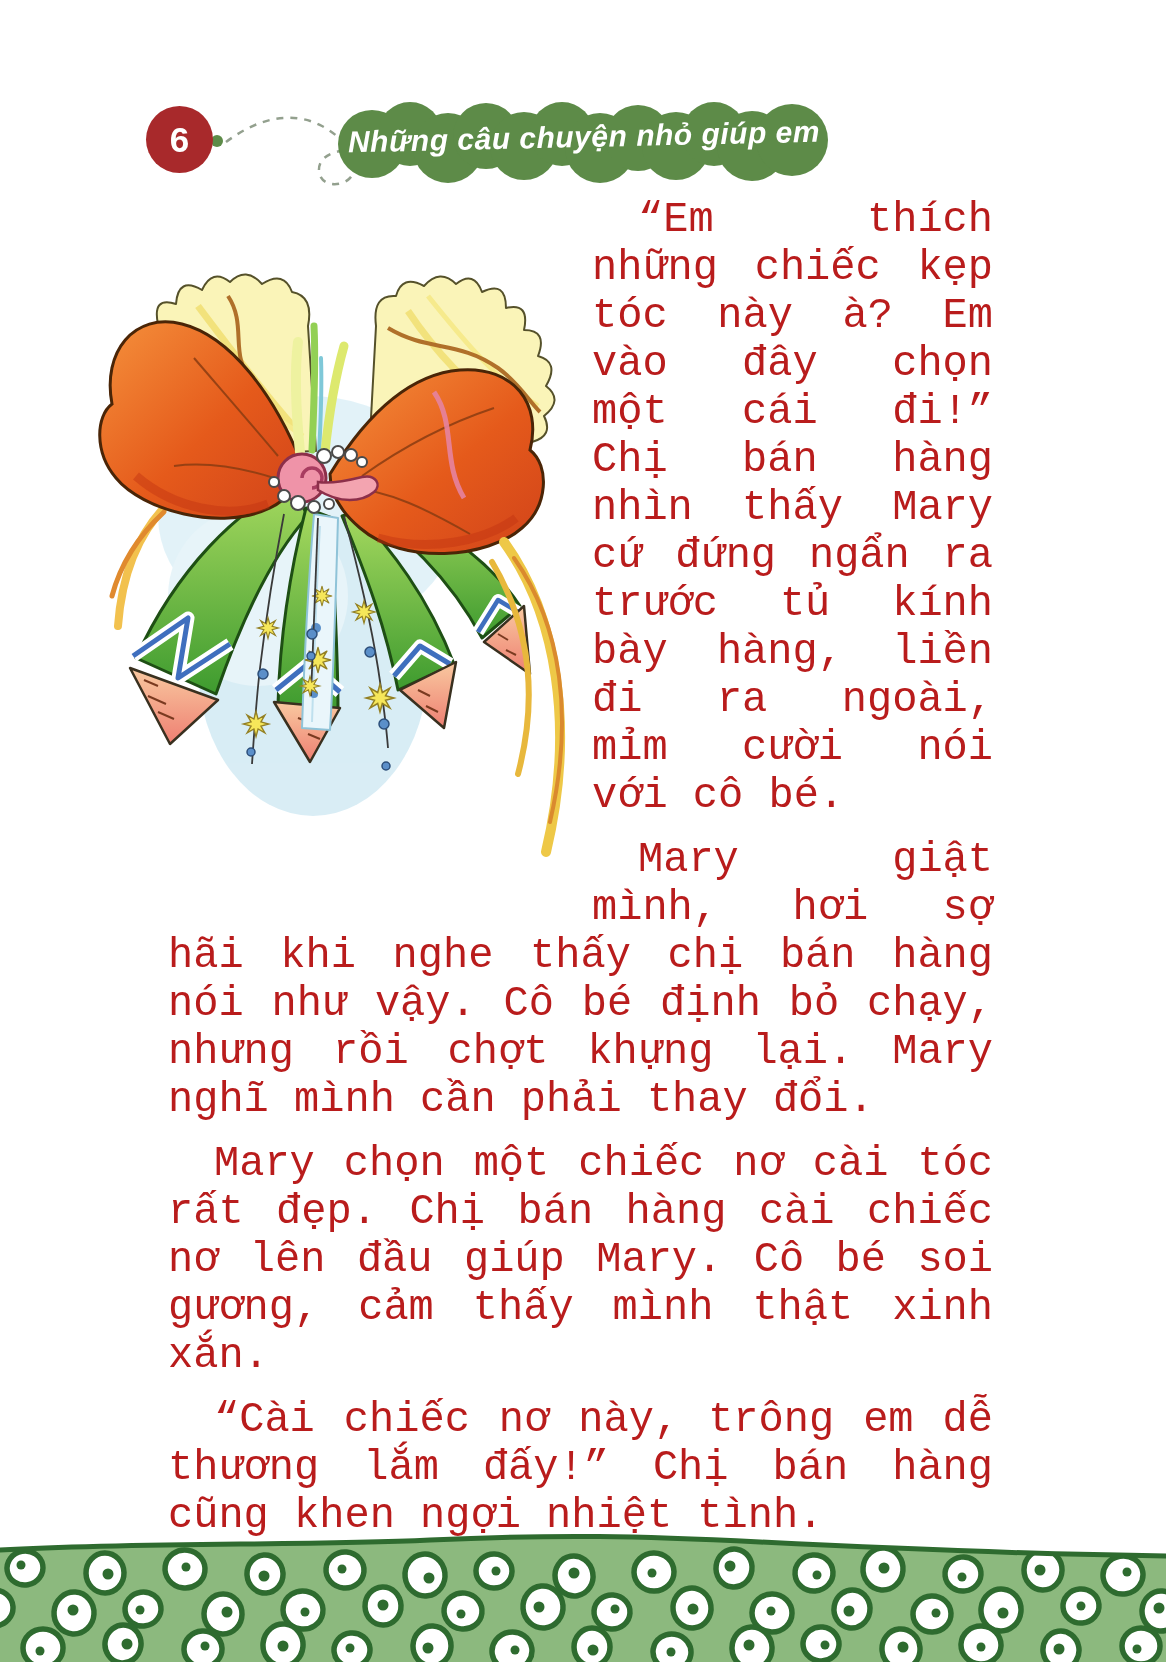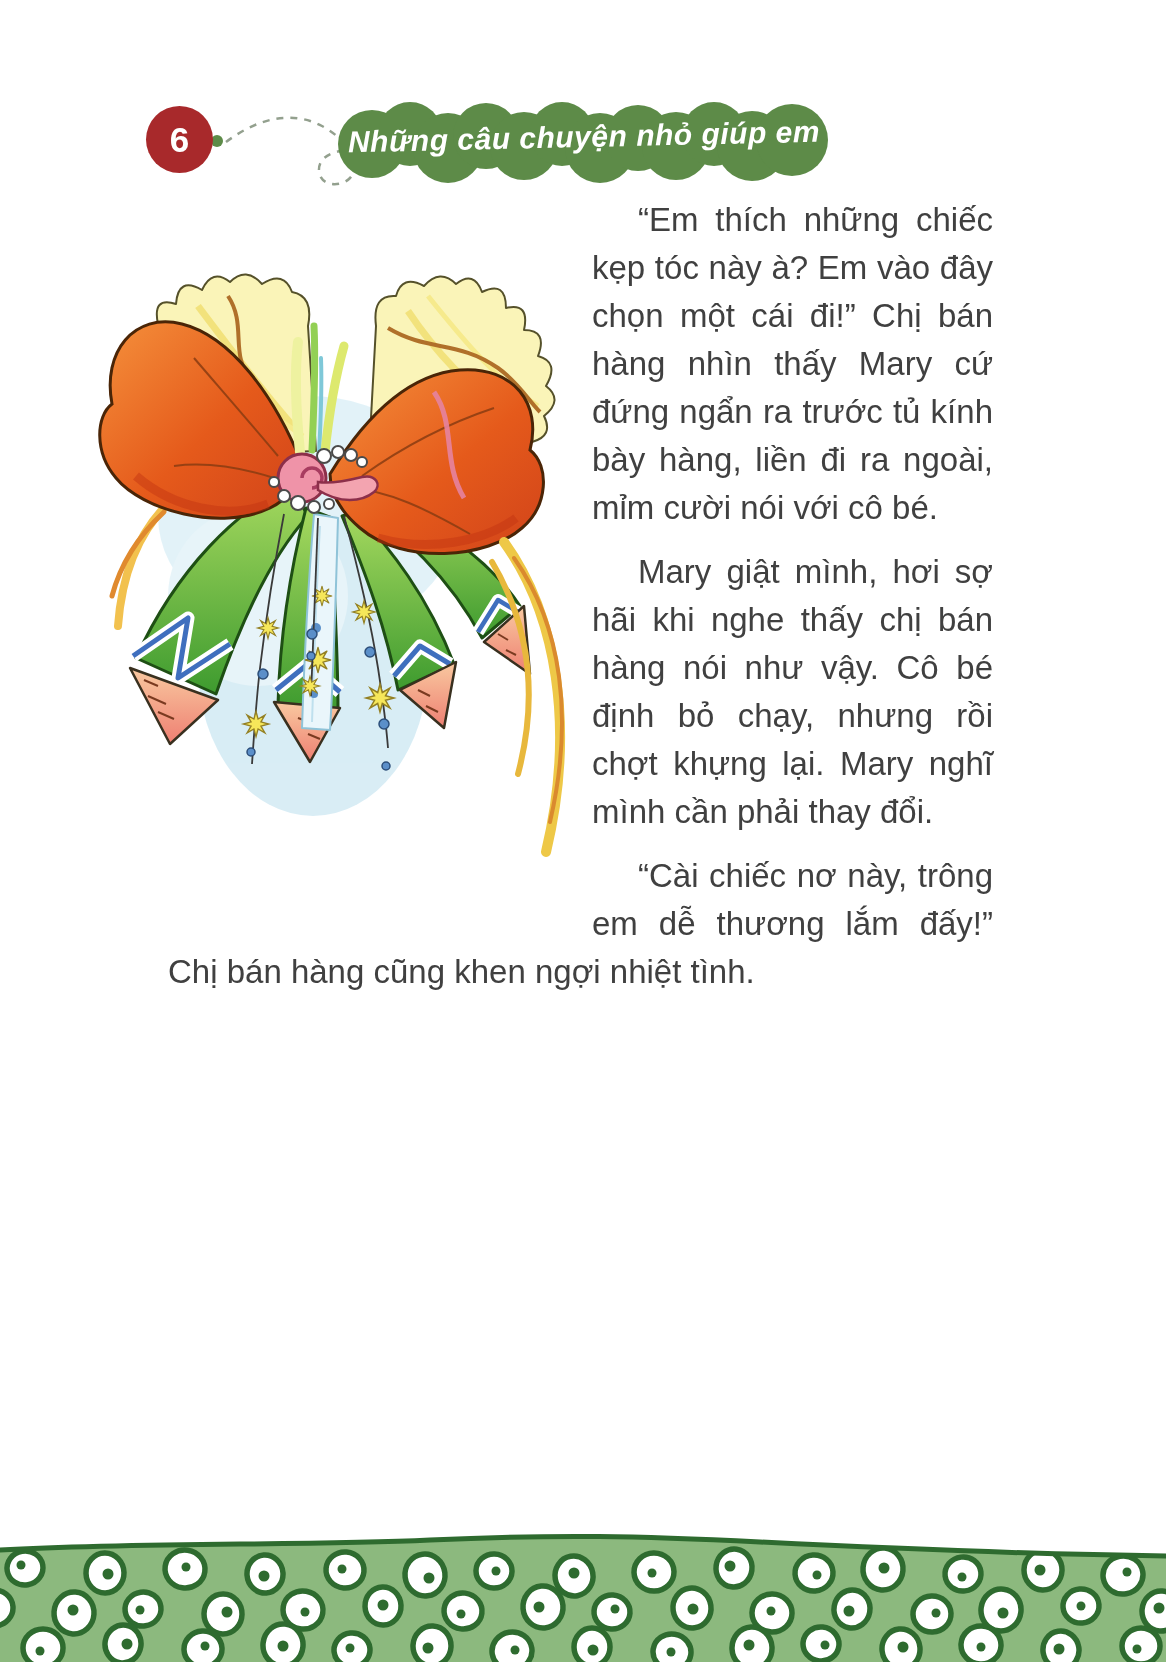--- a/index.html
+++ b/index.html
@@ -17,21 +17,21 @@
   }
   .title-text{
     position:absolute;left:348px;top:120px;width:470px;height:44px;
     color:#ffffff;font-size:30px;font-weight:bold;letter-spacing:.5px;
     text-align:center;transform:rotate(-1.3deg);
     font-style:italic; white-space:nowrap;
   }
   
   .content{
     position:absolute;left:168px;top:196px;width:825px;
-    font-size:33px;line-height:48px;color:#404040;text-align:justify;
+    font-size:42px;line-height:48px;color:#b91c1c;text-align:justify;font-family:Liberation Mono, monospace;
   }
   .content p{margin:0 0 16px 0;text-indent:46px;}
   .illu-float{float:left;width:424px;height:712px;}
   .bow{display:block;width:520px;height:640px;margin-left:-90px;margin-top:70px;}
   
   .footer{position:absolute;left:0;bottom:0;width:1166px;height:130px;}
   .footer svg{display:block;}
 </style>
 </head>
 <body>
@@ -202,20 +202,21 @@
         <g fill="none" stroke-linecap="round">
           <path d="M426,276 C478,348 498,460 468,586" stroke="#eec847" stroke-width="10"></path>
           <path d="M436,292 C484,360 496,452 472,556" stroke="#da8a2e" stroke-width="4"></path>
           <path d="M414,296 C452,360 460,432 440,508" stroke="#e8b83c" stroke-width="6"></path>
         </g>
       </svg>
     </div>
 
     <p>“Em thích những chiếc kẹp tóc này à? Em vào đây chọn một cái đi!” Chị bán hàng nhìn thấy Mary cứ đứng ngẩn ra trước tủ kính bày hàng, liền đi ra ngoài, mỉm cười nói với cô bé.</p>
     <p>Mary giật mình, hơi sợ hãi khi nghe thấy chị bán hàng nói như vậy. Cô bé định bỏ chạy, nhưng rồi chợt khựng lại. Mary nghĩ mình cần phải thay đổi.</p>
+    <p>Mary chọn một chiếc nơ cài tóc rất đẹp. Chị bán hàng cài chiếc nơ lên đầu giúp Mary. Cô bé soi gương, cảm thấy mình thật xinh xắn.</p>
     <p>“Cài chiếc nơ này, trông em dễ thương lắm đấy!” Chị bán hàng cũng khen ngợi nhiệt tình.</p>
   </main>
 
   <div class="footer">
     <svg id="footer-svg" width="1166" height="130" viewBox="0 0 1166 130">
         <defs>
           <clipPath id="bandClip">
             <path d="M0,18 C150,10 300,14 430,8 C560,2 640,4 760,10 C900,17 1020,22 1166,24 L1166,130 L0,130 Z"></path>
           </clipPath>
         </defs>

